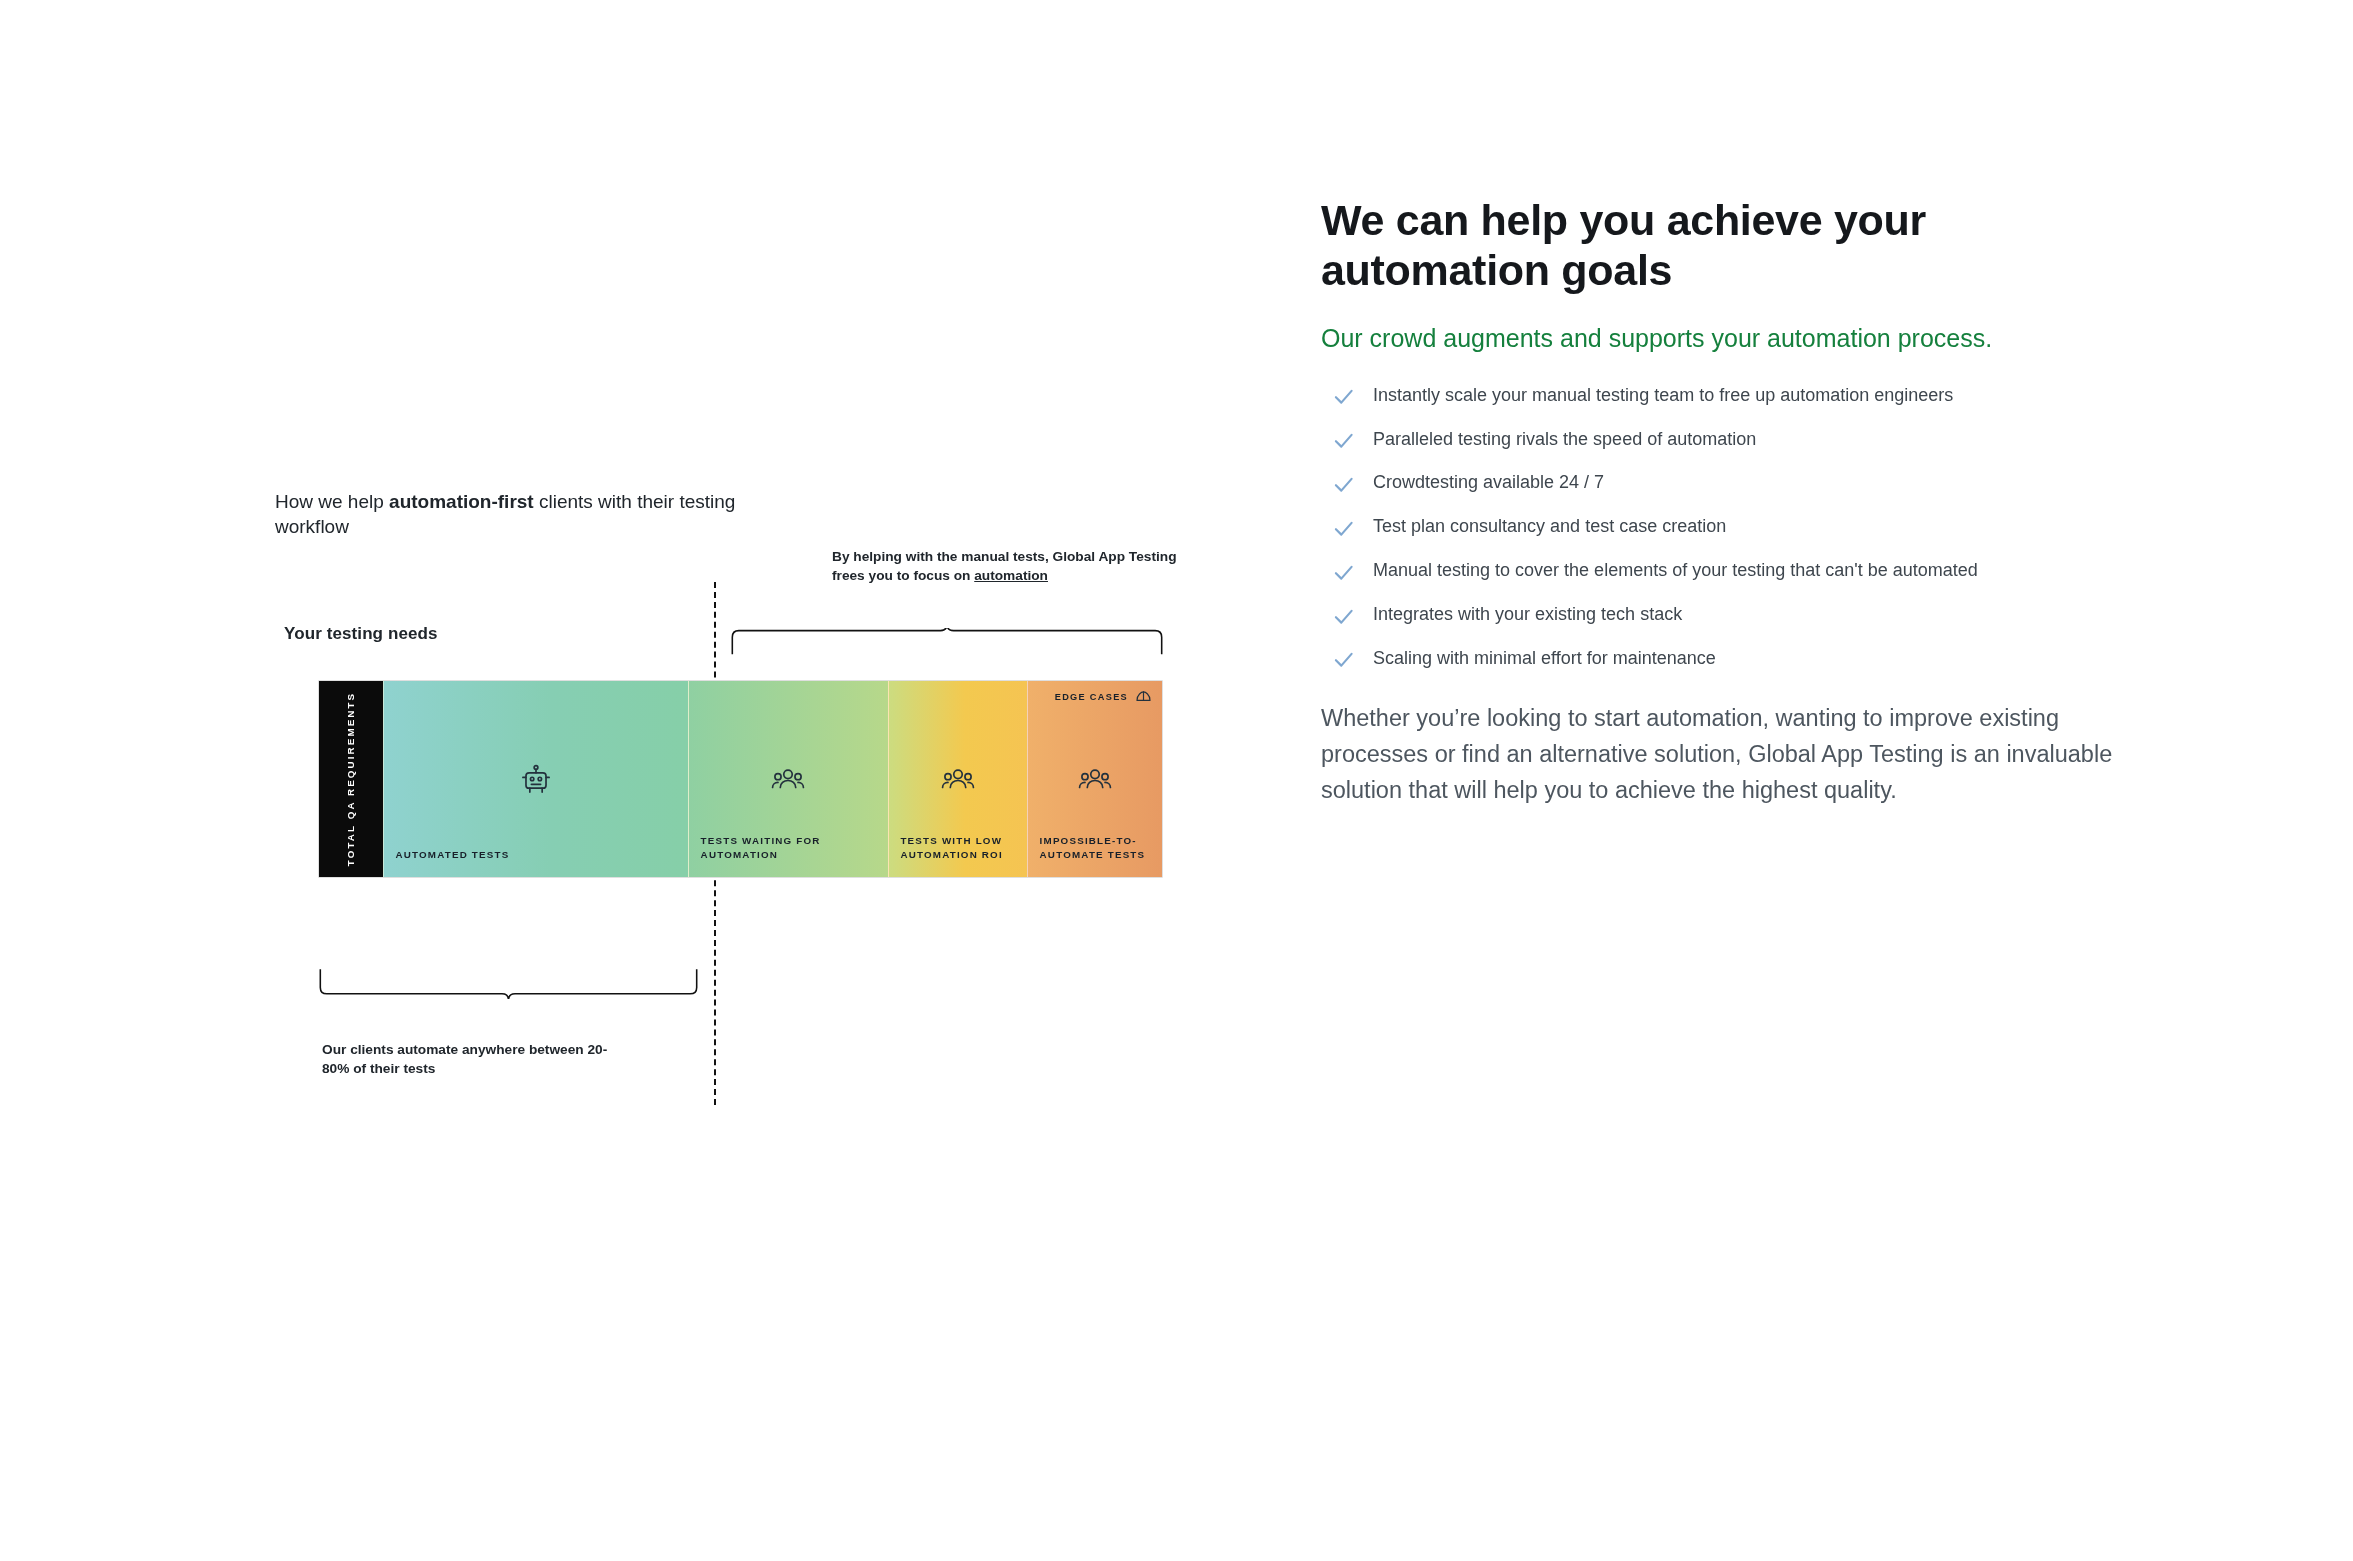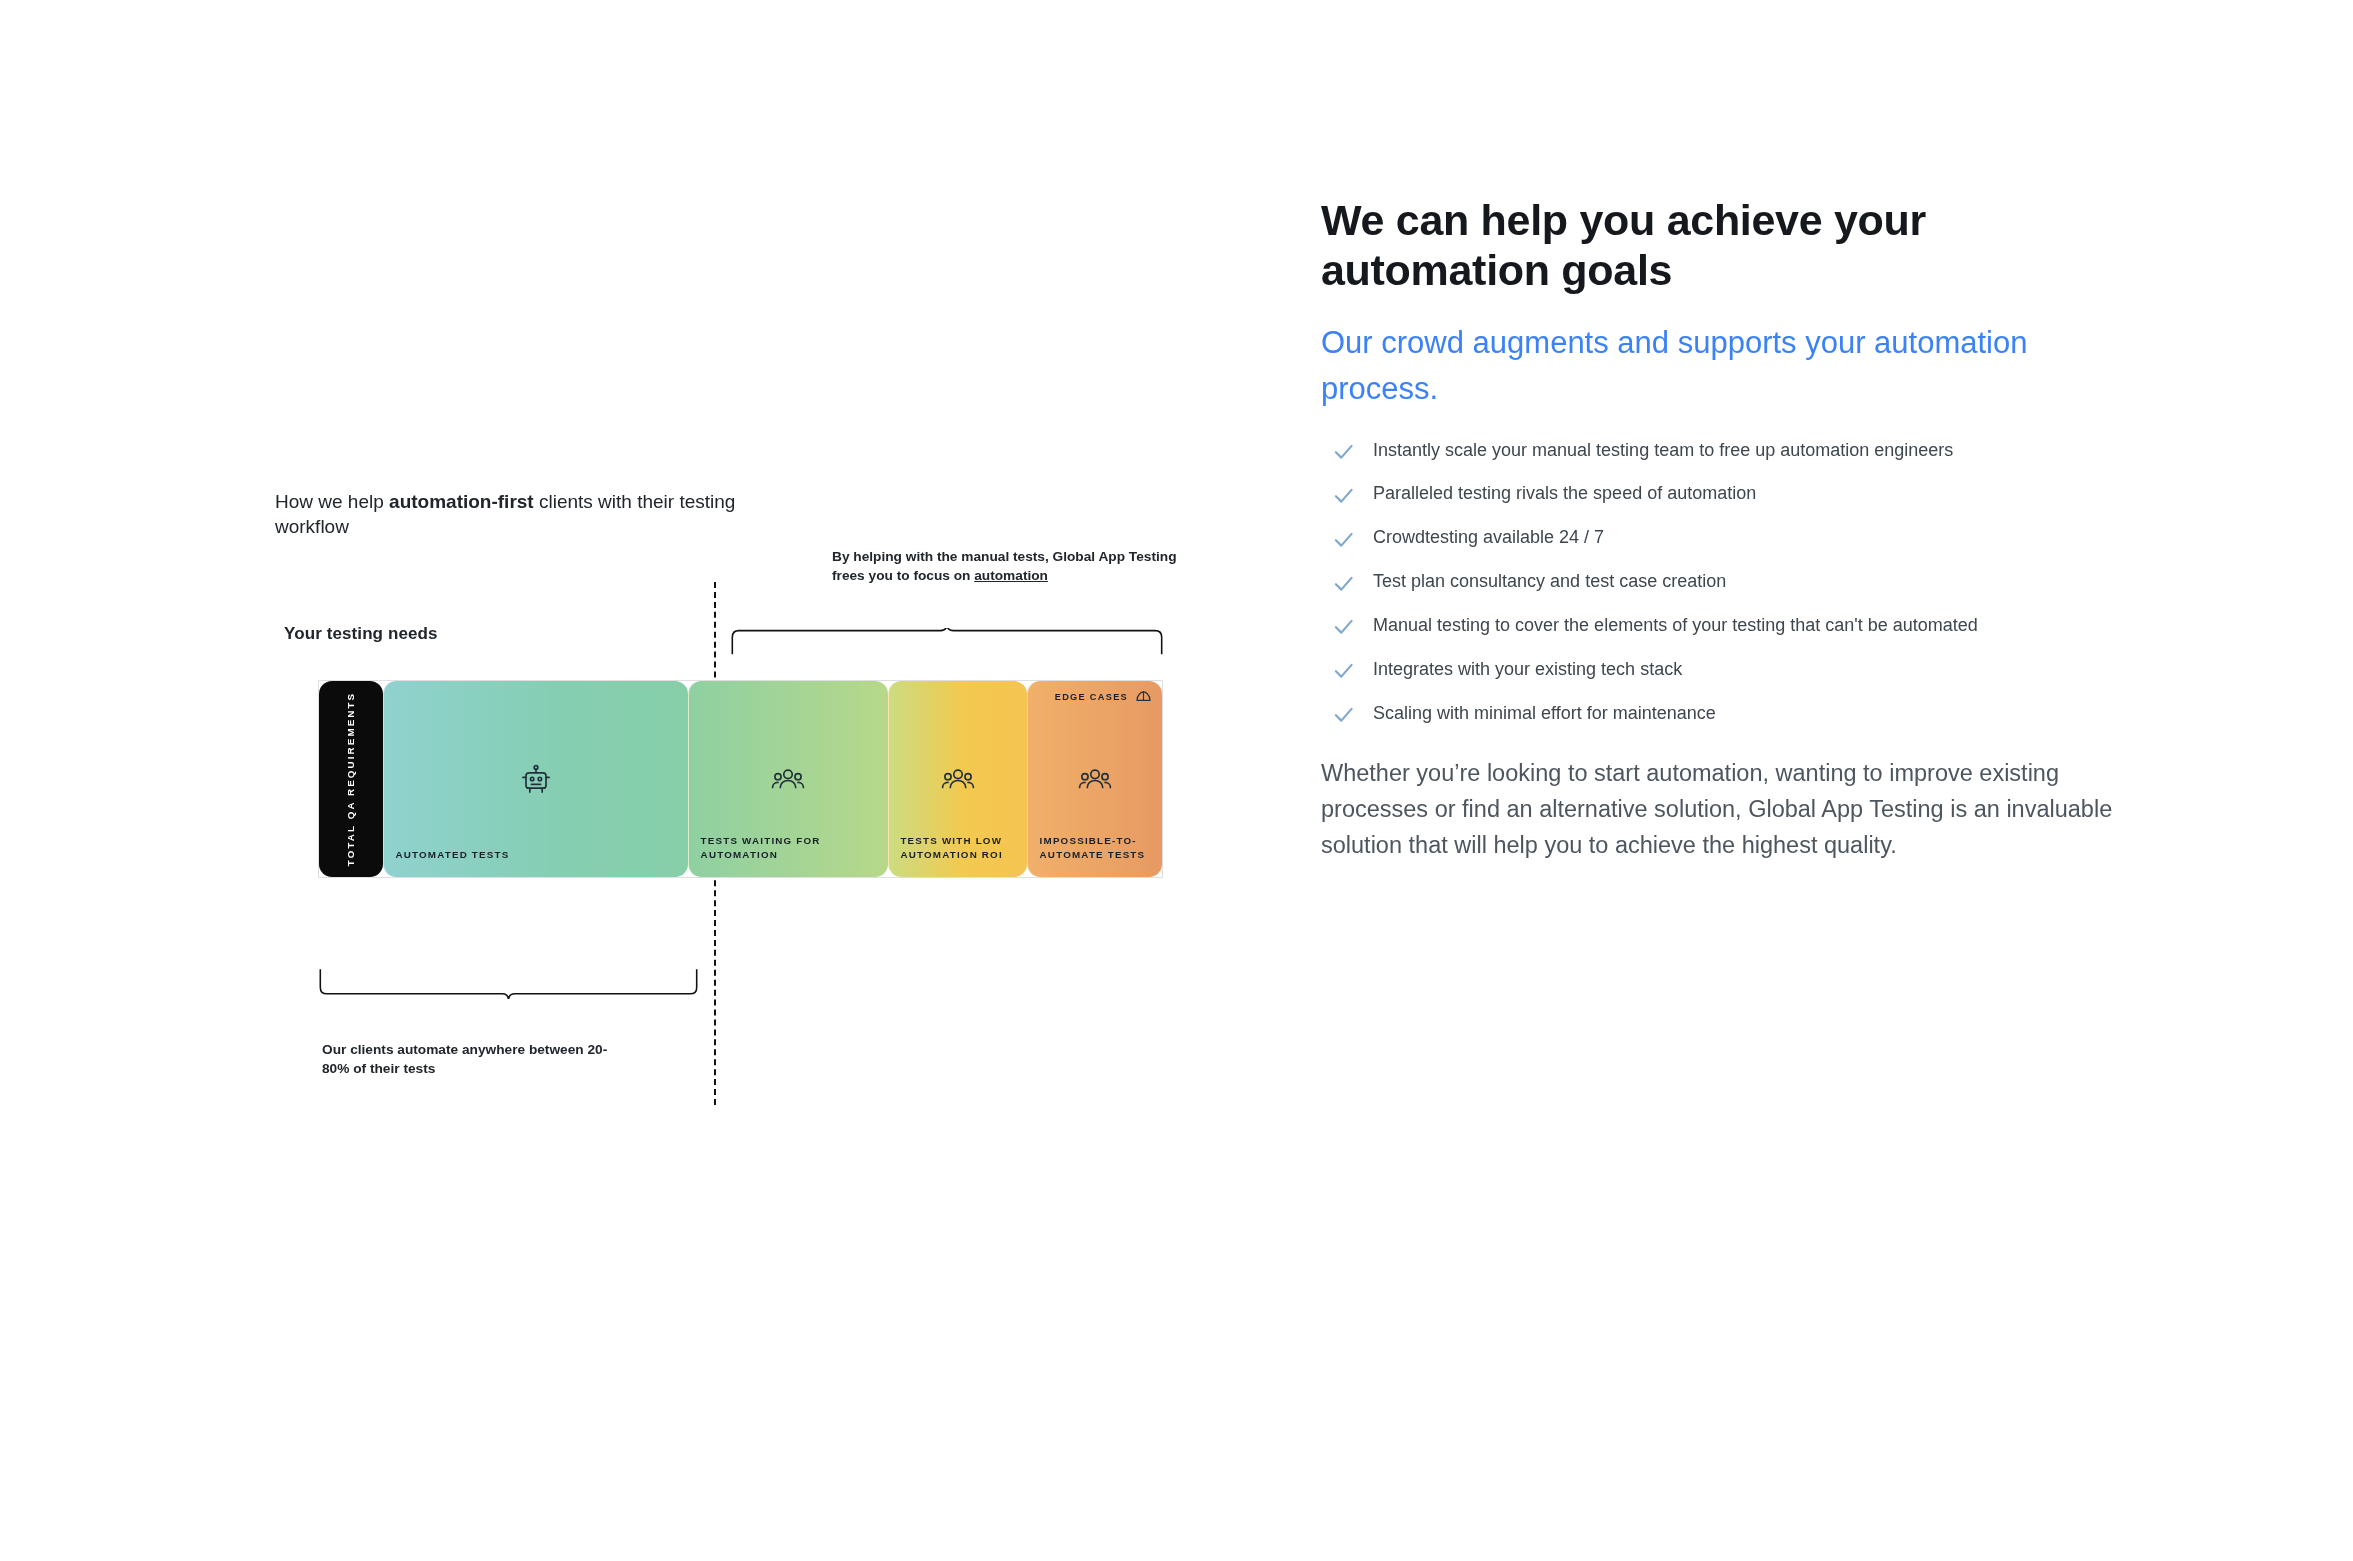--- a/index.html
+++ b/index.html
@@ -104,21 +104,20 @@
     top: 681px;
     width: 843px;
     height: 196px;
     display: flex;
     box-shadow: 0 0 0 0.7px rgba(0,0,0,.18);
   }
   .seg {
     position: relative;
     height: 100%;
     box-sizing: border-box;
-    border-radius: 13px;
   }
   .seg + .seg { border-left: 0.7px solid rgba(255,255,255,.55); }
 
   #seg-total {
     width: 64px;
     background: #0b0b0b;
   }
   #seg-total .vlabel {
     position: absolute;
     left: 50%;
@@ -192,23 +191,23 @@
   #headline {
     font-size: 43px;
     line-height: 1.16;
     font-weight: 700;
     color: #15181c;
     letter-spacing: -0.3px;
     margin: 0 0 24px 0;
     max-width: 732px;
   }
   #intro {
-    font-size: 31px;
+    font-size: 25px;
     line-height: 1.48;
-    color: #3b82f6;
+    color: #15803d;
     margin: 0 0 26px 0;
     max-width: 732px;
     font-weight: 400;
   }
   #benefit-list {
     list-style: none;
     margin: 0 0 30px 0;
     padding: 0;
   }
   #benefit-list li {

